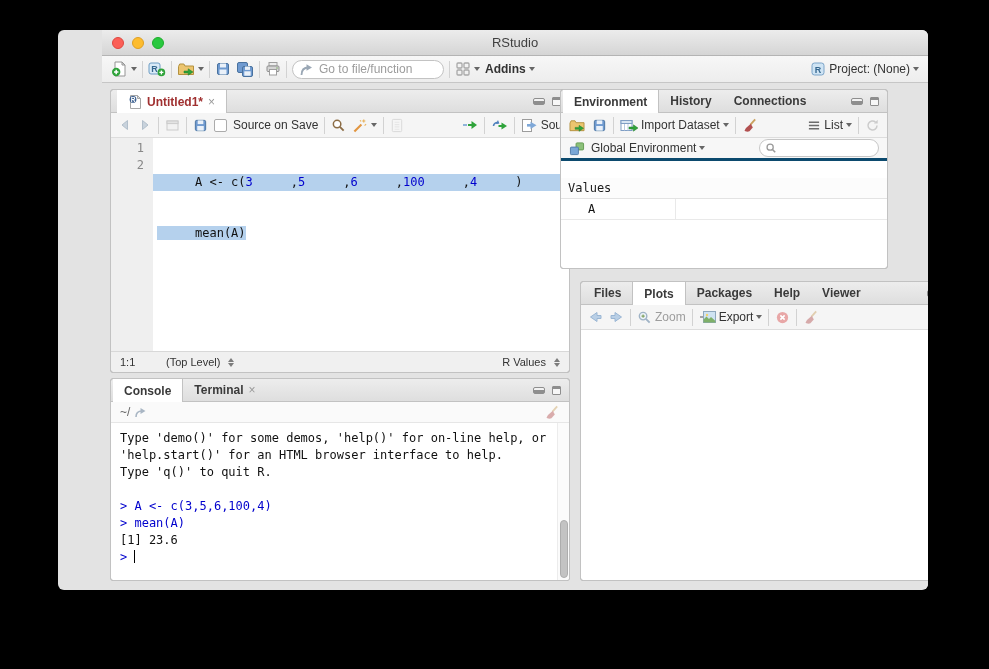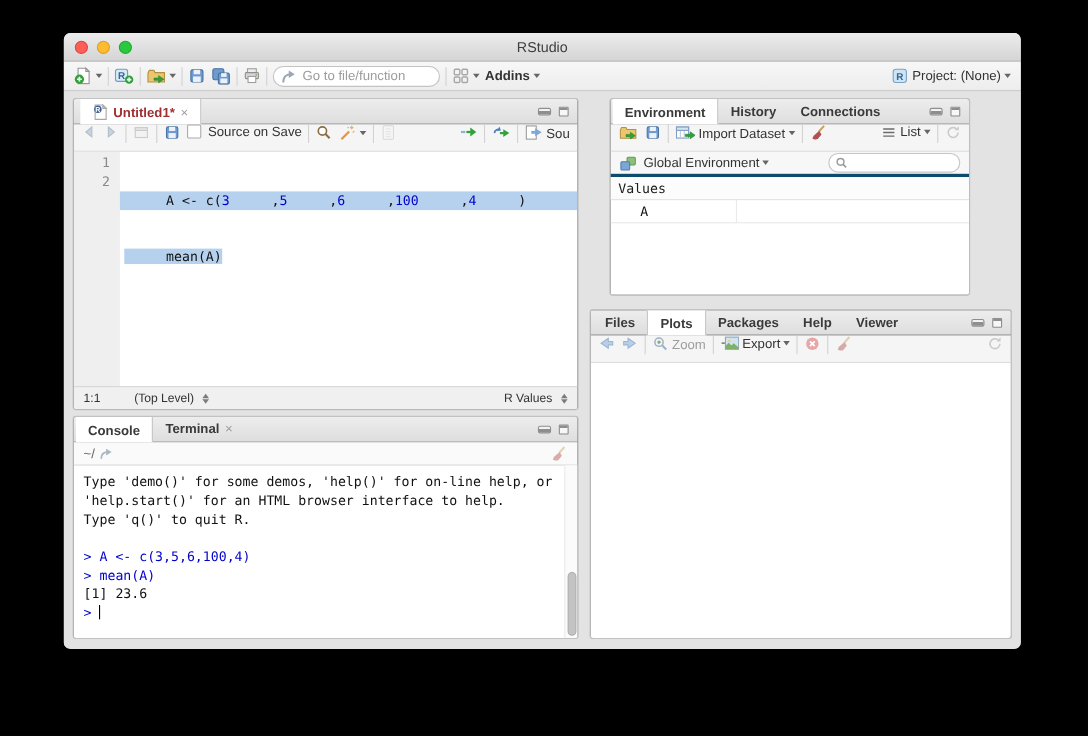--- a/index.html
+++ b/index.html
@@ -1,20 +1,20 @@
 <!DOCTYPE html>
 <html><head>
 <meta charset="utf-8">
 <style>
   * { margin:0; padding:0; box-sizing:border-box; }
   html,body { width:989px; height:669px; background:#000; overflow:hidden;
               font-family:"Liberation Sans", sans-serif; }
   .window { position:absolute; left:58px; top:30px; width:870px; height:560px;
             background:#e3e3e3; border-radius:6px; overflow:hidden;
-            box-shadow:0 10px 30px rgba(0,0,0,.6); }
+            box-shadow:0 10px 30px rgba(0,0,0,.6);padding-left:44px; }
 
   
   .titlebar { position:relative; height:26px;
               background:linear-gradient(#ececec,#d5d5d5);
               border-bottom:1px solid #b4b4b4; }
   .lights { position:absolute; left:10px; top:7px; display:flex; gap:8px; }
   .light { width:12px; height:12px; border-radius:50%; }
   .light.red    { background:#fb5f57; border:1px solid #df4740; }
   .light.yellow { background:#fdbc2f; border:1px solid #dfa023; }
   .light.green  { background:#29c83f; border:1px solid #1dad2b; }
@@ -36,38 +36,38 @@
   .goto-icon { position:absolute; left:7px; top:3px; }
   .spacer { flex:1; }
   .bold-ish { font-weight:700; color:#333; }
 
   
   .workspace { position:relative; height:506px; background:#e3e3e3; }
   .pane { position:absolute; background:#737373; border:1px solid #c2c2c2; border-radius:3px;
           overflow:hidden; display:flex; flex-direction:column; }
   #source-pane  { left:8px;   top:6px;   width:460px; height:284px; }
   #console-pane { left:8px;   top:295px; width:460px; height:203px; }
-  #env-pane     { left:496px; top:6px;   width:328px; height:180px; }
+  #env-pane     { left:458px; top:6px;   width:328px; height:180px; }
   #plots-pane   { left:478px; top:198px; width:384px; height:300px; }
 
   .tabbar { height:23px; flex:none; background:linear-gradient(#ededed,#dedede);
             border-bottom:1px solid #c2c2c2; display:flex; align-items:stretch;
             font-size:12px; font-weight:700; color:#3a3a3a; }
   .tab { display:flex; align-items:center; gap:5px; padding:0 11px; cursor:default; }
   .tab.active { background:#fff; border-right:1px solid #c2c2c2; margin-bottom:-1px; }
   .tab.active.not-first { border-left:1px solid #c2c2c2; }
   .tab .x { color:#9a9a9a; font-weight:400; font-size:12px; }
   .minmax { margin-left:auto; display:flex; align-items:center; gap:7px; padding-right:8px; }
   .ic-min { width:12px; height:7px; border:1px solid #8e8e8e; border-radius:2px;
             background:linear-gradient(#f2f2f2 40%, #8e8e8e 40%); }
   .ic-max { width:9px; height:9px; border:1px solid #8e8e8e; border-radius:1px;
             background:linear-gradient(#8e8e8e 30%, #f7f7f7 30%); }
 
   .pane-toolbar { height:25px; flex:none; background:#f5f5f5; border-bottom:1px solid #ddd;
-                  display:flex; align-items:flex-start; gap:6px; padding:0 7px;
+                  display:flex; align-items:center; gap:6px; padding:0 7px;
                   font-size:12px; color:#333; white-space:nowrap; overflow:hidden; }
   .muted { color:#9d9d9d; }
   .dim { opacity:.45; }
 
   
   .editor { flex:1; display:flex; font-family:"DejaVu Sans Mono", monospace;
             font-size:12px; line-height:17px; background:#fff; overflow:hidden; }
   .gutter { width:42px; flex:none; background:#efefef; color:#888;
             text-align:right; padding:2px 9px 0 0; }
   .code { flex:1; padding-top:2px; white-space:pre; color:#111; }
@@ -102,21 +102,21 @@
   
   .env-selector { height:23px; flex:none; display:flex; align-items:center; gap:6px;
                   padding:0 8px; font-size:12px; color:#333; background:#f7f7f7;
                   border-bottom:3px solid #0c4a6e; }
   .search-wrap { position:relative; margin-left:auto; }
   .search-wrap input { width:120px; height:18px; border:1px solid #c6c6c6; border-radius:9px;
                        padding:0 6px 0 22px; font-size:11px; background:#fff; outline:none; }
   .search-icon-in { position:absolute; left:6px; top:3px; }
   .env-body { flex:1; background:#fff; font-family:"DejaVu Sans Mono", monospace; font-size:12px; }
   .env-section { height:21px; line-height:20px; padding-left:7px; color:#1a1a1a;
-                 background:#fcfcfc; border-bottom:1px solid #e3e3e3; }
+                 background:#fcfcfc; border-bottom:1px solid #e3e3e3;margin-top:17px; }
   .env-row { height:21px; display:flex; border-bottom:1px solid #e9e9e9; }
   .env-name { width:115px; flex:none; border-right:1px solid #e9e9e9;
               padding-left:27px; line-height:20px; color:#111; }
   .env-value { flex:1; padding-left:8px; line-height:20px; color:#111; }
 
   
   .blank-body { flex:1; background:#fff; }
 
   .icon { display:inline-block; flex:none; vertical-align:middle; }
   svg { display:block; }

